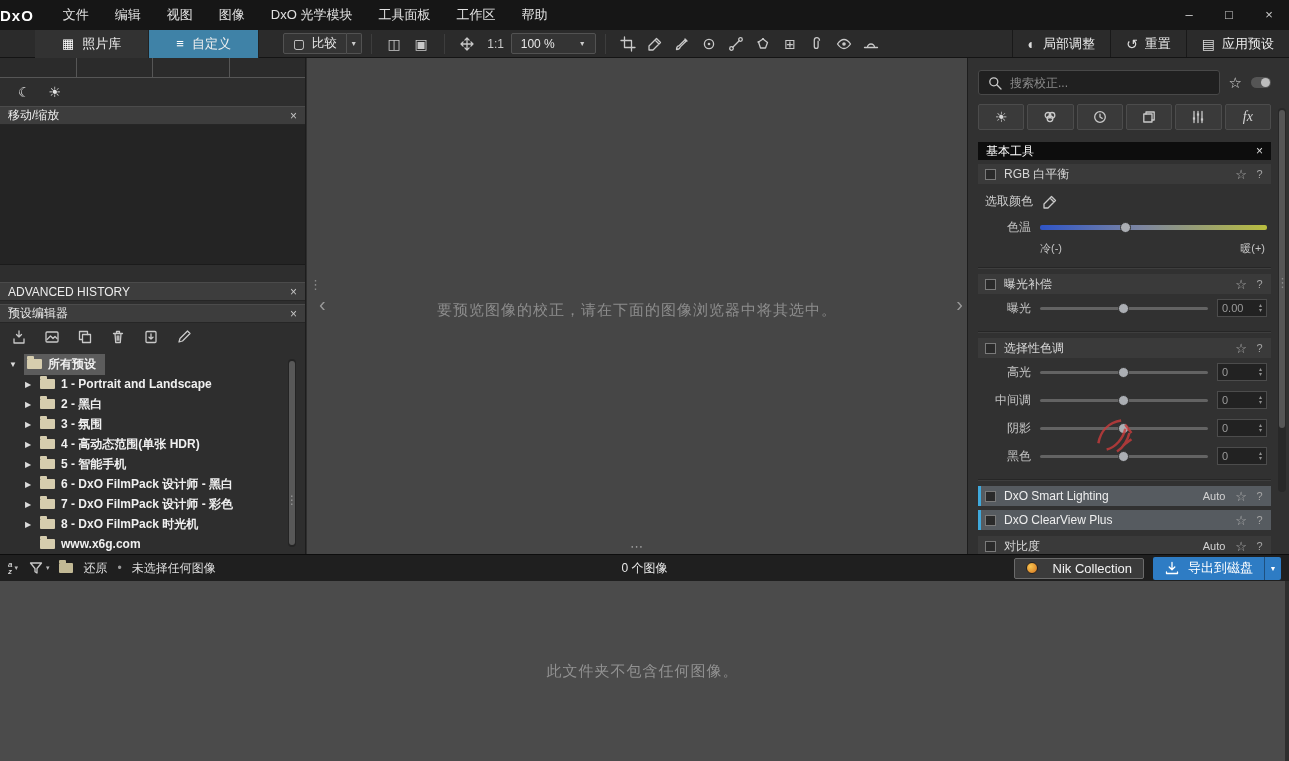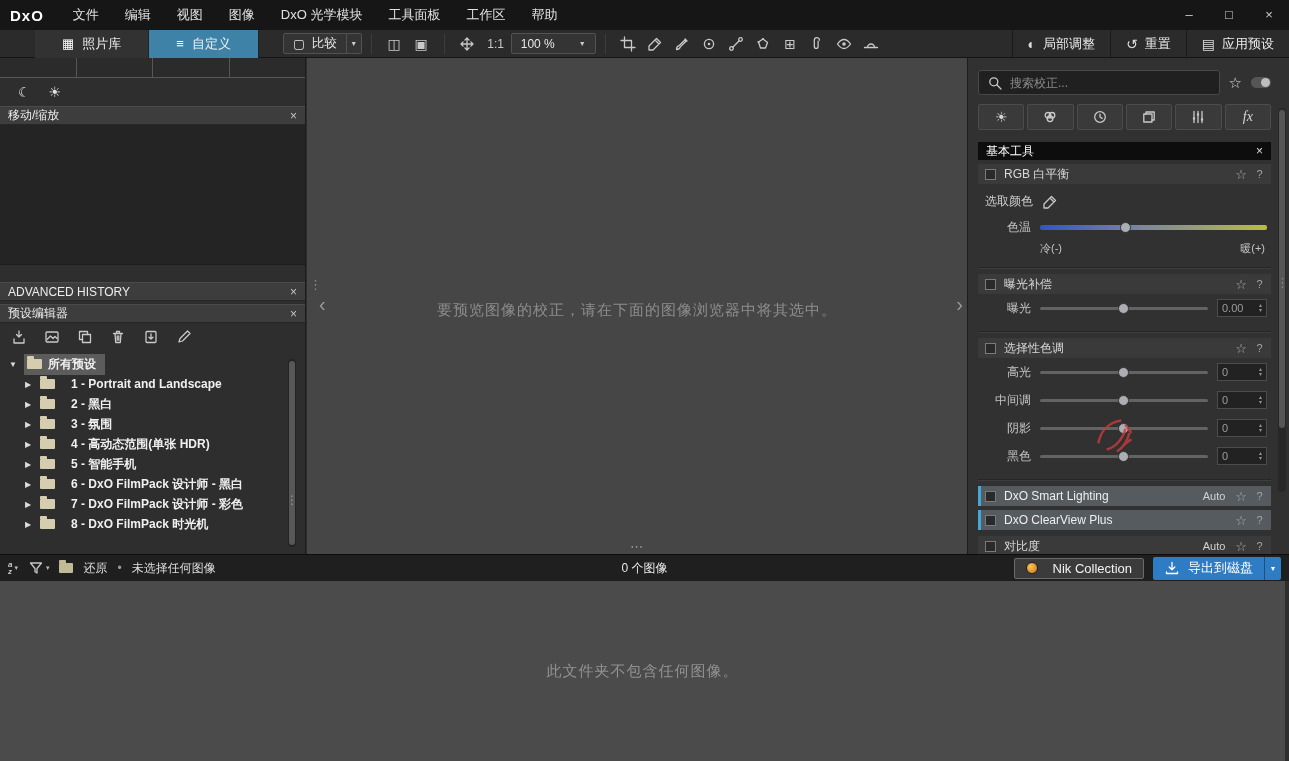--- a/index.html
+++ b/index.html
@@ -1,20 +1,20 @@
 <!DOCTYPE html>
 <html><head>
 <meta charset="utf-8">
 <style>
 *{margin:0;padding:0;box-sizing:border-box}
 body{background:#1a1a1a;font-family:"Liberation Sans","DejaVu Sans",sans-serif}
 .window{position:relative;width:1289px;height:761px;background:#2e2e2e;color:#ddd;font-size:12px;overflow:hidden}
 
 
-.menubar{position:absolute;top:0;left:0;right:0;height:30px;background:#161616;display:flex;align-items:center;padding-left:10px}
+.menubar{position:absolute;top:0;left:0;right:0;height:30px;background:#161616;display:flex;align-items:center;}
 .logo{font-weight:bold;color:#fff;font-size:15px;letter-spacing:1px;margin-right:16px}
 .menu-item{padding:0 13px;color:#e2e2e2;font-size:13px;line-height:30px;cursor:default}
 .win-controls{margin-left:auto;display:flex}
 .win-btn{width:40px;text-align:center;line-height:30px;color:#ccc;font-size:13px}
 
 
 .toolbar{position:absolute;top:30px;left:0;right:0;height:28px;background:#2b2b2b;display:flex;align-items:center;border-bottom:1px solid #141414}
 .tab{height:28px;display:flex;align-items:center;gap:8px;padding:0 27px;color:#f0f0f0;font-size:13px;background:#323232;border-right:1px solid #222}
 .tab.active{background:#3f82a7}
 .tab .tabic{font-size:13px;color:#fff}
@@ -48,21 +48,21 @@
 .pgap{height:17px}
 .pgap2{height:3px}
 .preset-toolbar{height:28px;display:flex;align-items:center;gap:17px;padding-left:11px;background:#2e2e2e}
 .tree{position:relative;height:204px;padding-top:3px}
 .trow{height:20px;display:flex;align-items:center;font-weight:bold;font-size:12px;color:#f0f0f0;white-space:nowrap}
 .tarrow{width:15px;margin-left:25px;font-size:8px;color:#dcdcdc;text-align:left}
 .tarrow.root{margin-left:9px}
 .sel{display:flex;align-items:center;gap:6px;background:#5c5c5c;padding:2px 9px 2px 3px}
 .fold{position:relative;width:15px;height:10px;background:#d6cdae;border-radius:1px;flex:none}
 .fold::before{content:"";position:absolute;top:-3px;left:0;width:7px;height:3px;background:#d6cdae;border-radius:1px 1px 0 0}
-.trow .tlabel{margin-left:16px}
+.trow .tlabel{margin-left:6px}
 .tree-scroll{position:absolute;right:9px;top:8px;bottom:8px;width:8px;background:#242424;border-radius:4px}
 .tree-thumb{position:absolute;left:1px;right:1px;top:2px;bottom:2px;background:#585858;border-radius:4px}
 .ldots{position:absolute;right:7px;top:142px;color:#999;font-size:12px}
 
 
 .hint{position:absolute;top:243px;left:0;right:0;text-align:center;color:#8d8d8d;font-size:15px;letter-spacing:1px}
 .chev{position:absolute;top:235px;color:#9a9a9a;font-size:20px}
 .chev.l{left:12px}.chev.r{right:4px}
 .vdots{position:absolute;left:2px;top:224px;color:#8a8a8a;font-size:13px;line-height:6px}
 .hdots{position:absolute;bottom:0px;left:50%;transform:translateX(-50%);color:#9a9a9a;font-size:13px;letter-spacing:1px}
@@ -335,20 +335,25 @@
       <div class="trow">
         <span class="tarrow">▶</span>
         <span class="fold"></span>
         <span class="tlabel">7 - DxO FilmPack 设计师 - 彩色</span>
       </div>
       <div class="trow">
         <span class="tarrow">▶</span>
         <span class="fold"></span>
         <span class="tlabel">8 - DxO FilmPack 时光机</span>
       </div>
+      <div class="trow">
+        <span class="tarrow"></span>
+        <span class="fold"></span>
+        <span class="tlabel">www.x6g.com</span>
+      </div>
       <div class="tree-scroll">
           <div class="tree-thumb"></div>
         </div>
       <span class="ldots">⋮</span>
     </div>
   </div>
 
   <div class="center">
     <span class="hint">要预览图像的校正，请在下面的图像浏览器中将其选中。</span>
     <span class="chev l">‹</span>

